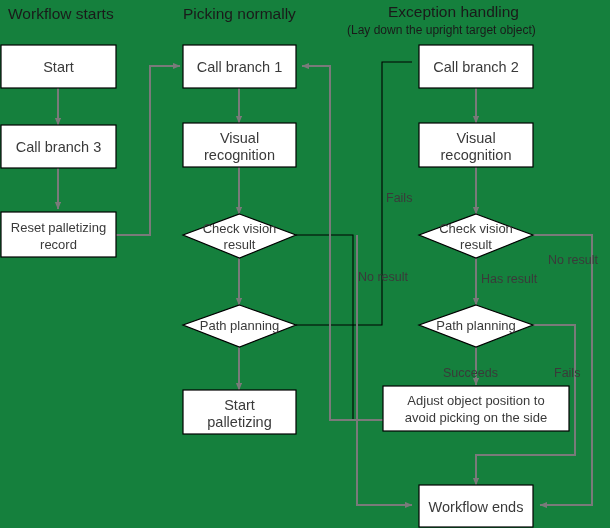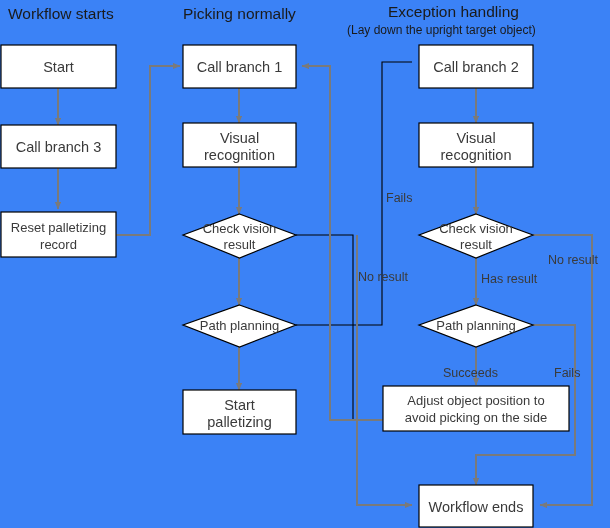--- a/index.html
+++ b/index.html
@@ -4,21 +4,21 @@
 <style>
   html, body {
     margin: 0;
     padding: 0;
     background: #ffffff;
   }
   #canvas {
     position: relative;
     width: 610px;
     height: 528px;
-    background: #3b82f6;
+    background: #15803d;
     font-family: "Liberation Sans", sans-serif;
   }
   svg.flow {
     position: absolute;
     top: 0;
     left: 0;
     width: 610px;
     height: 528px;
   }
   text {

